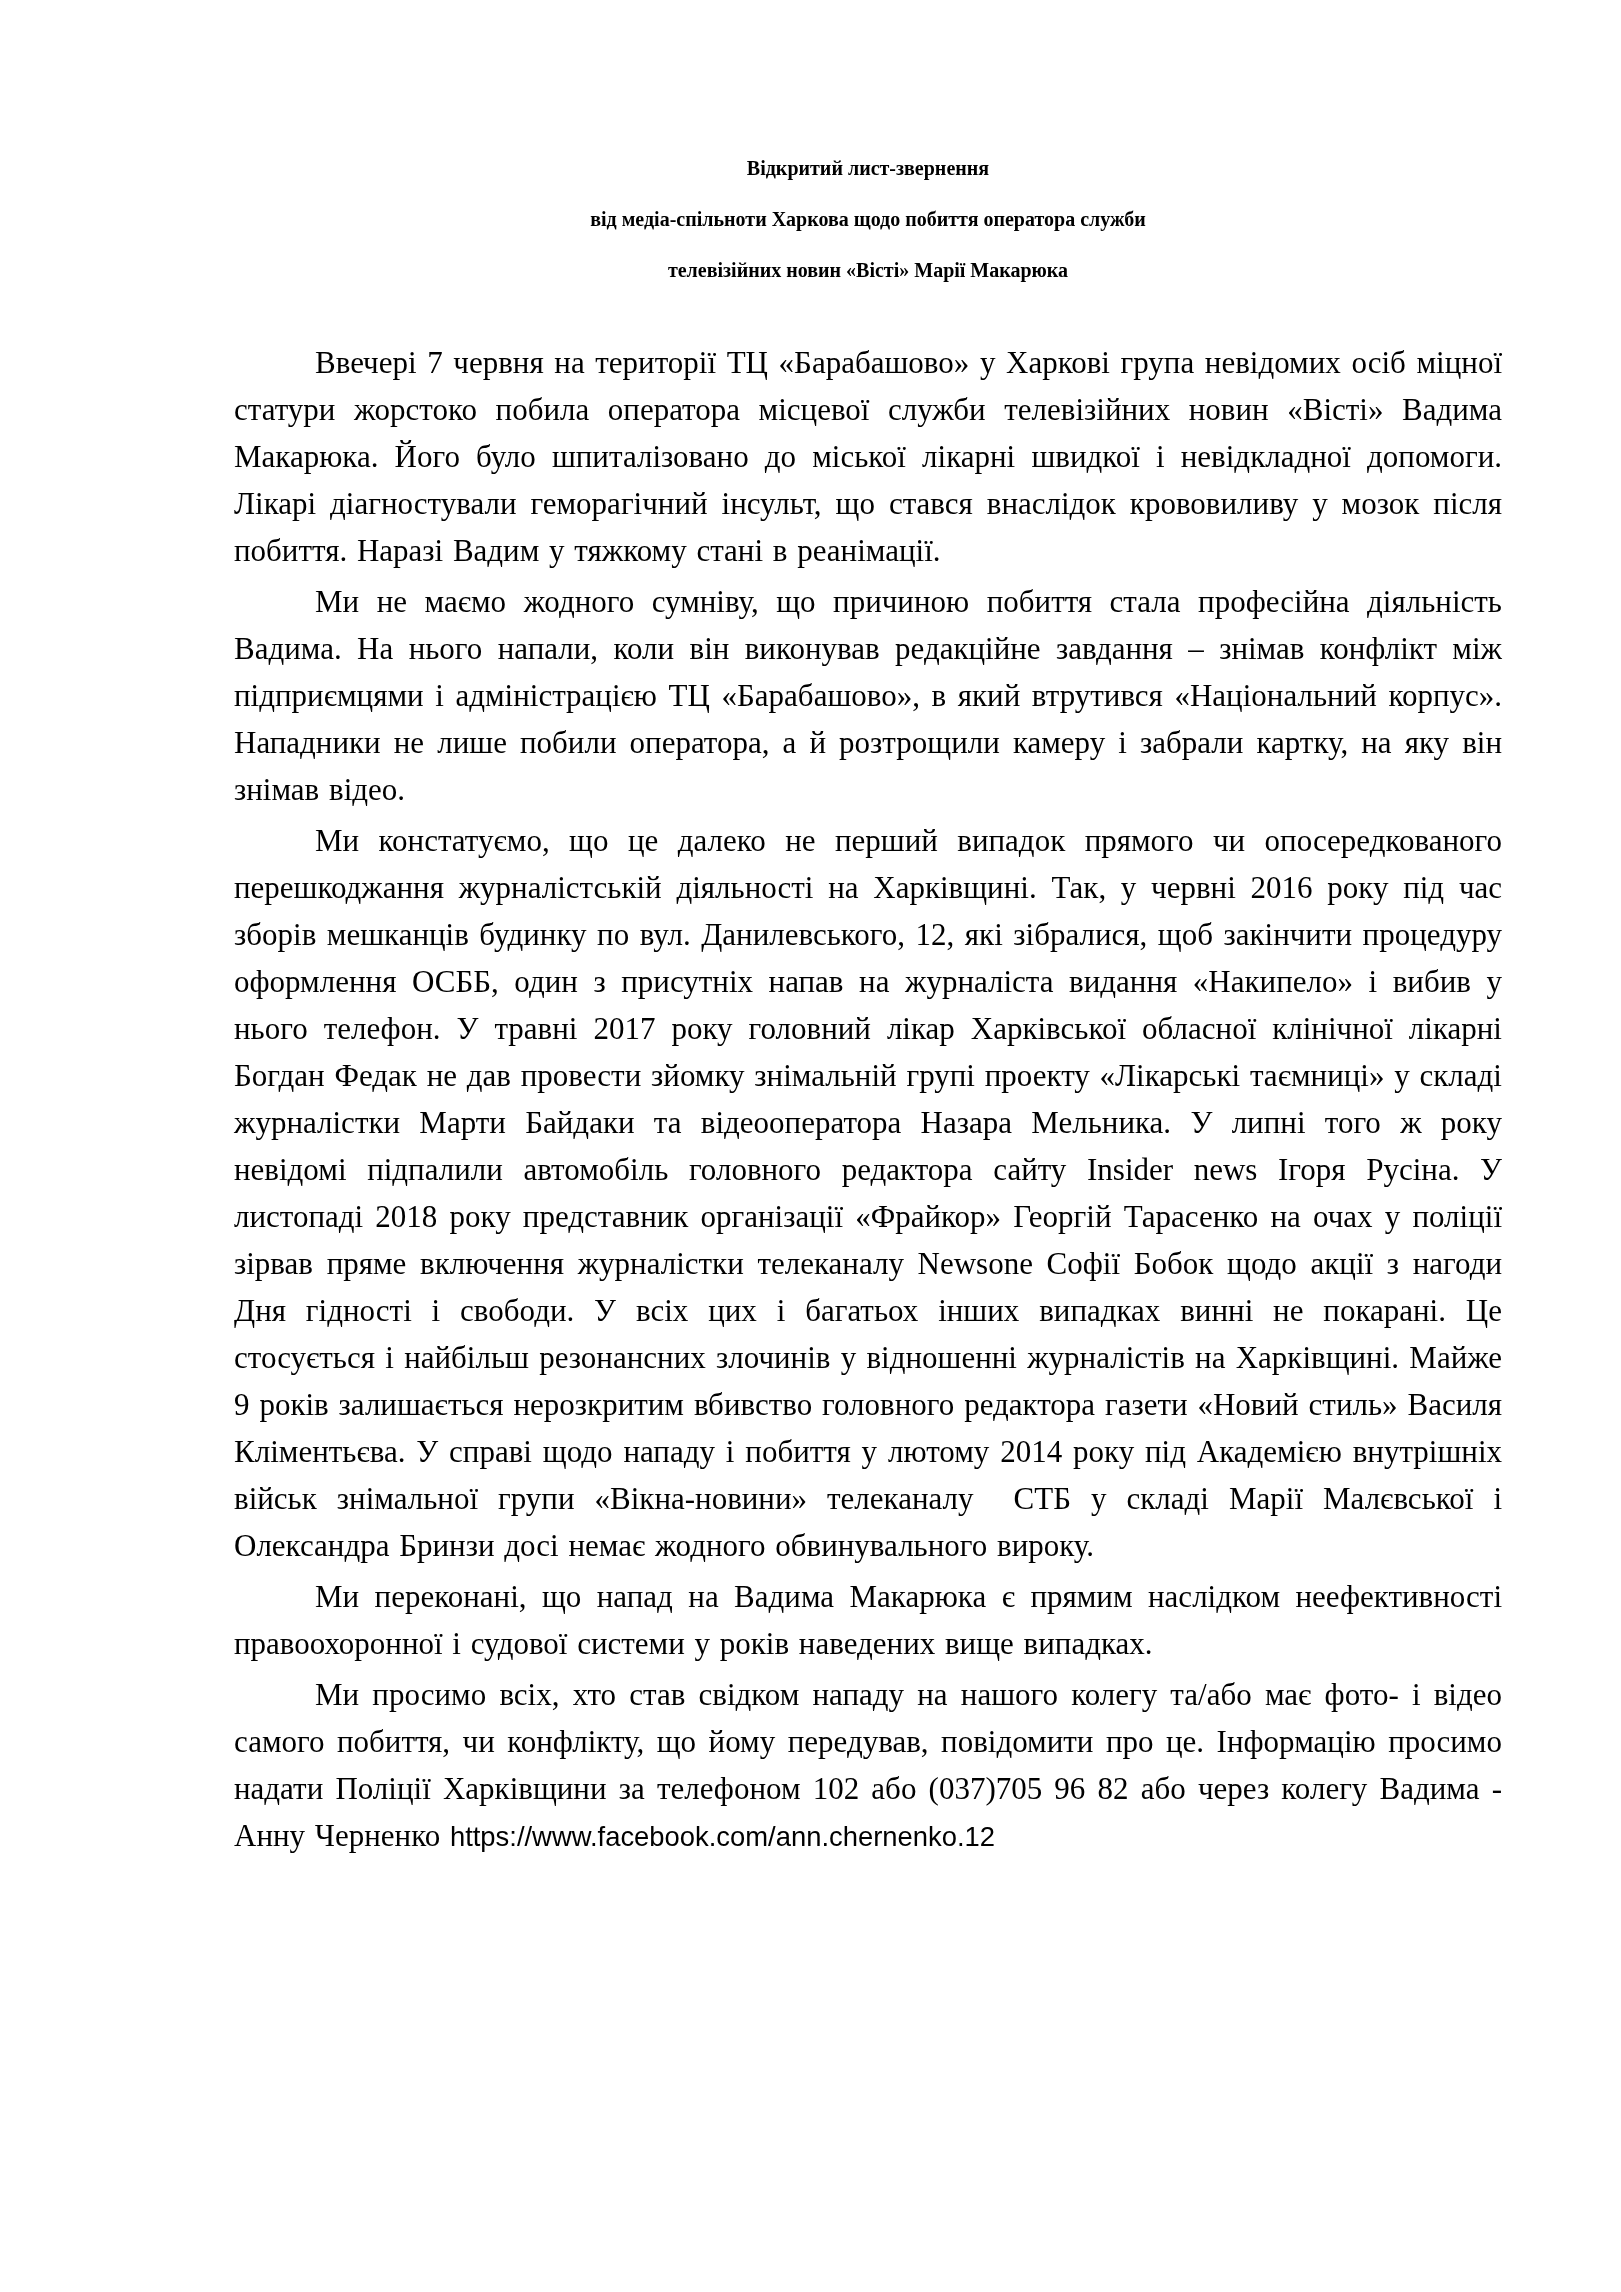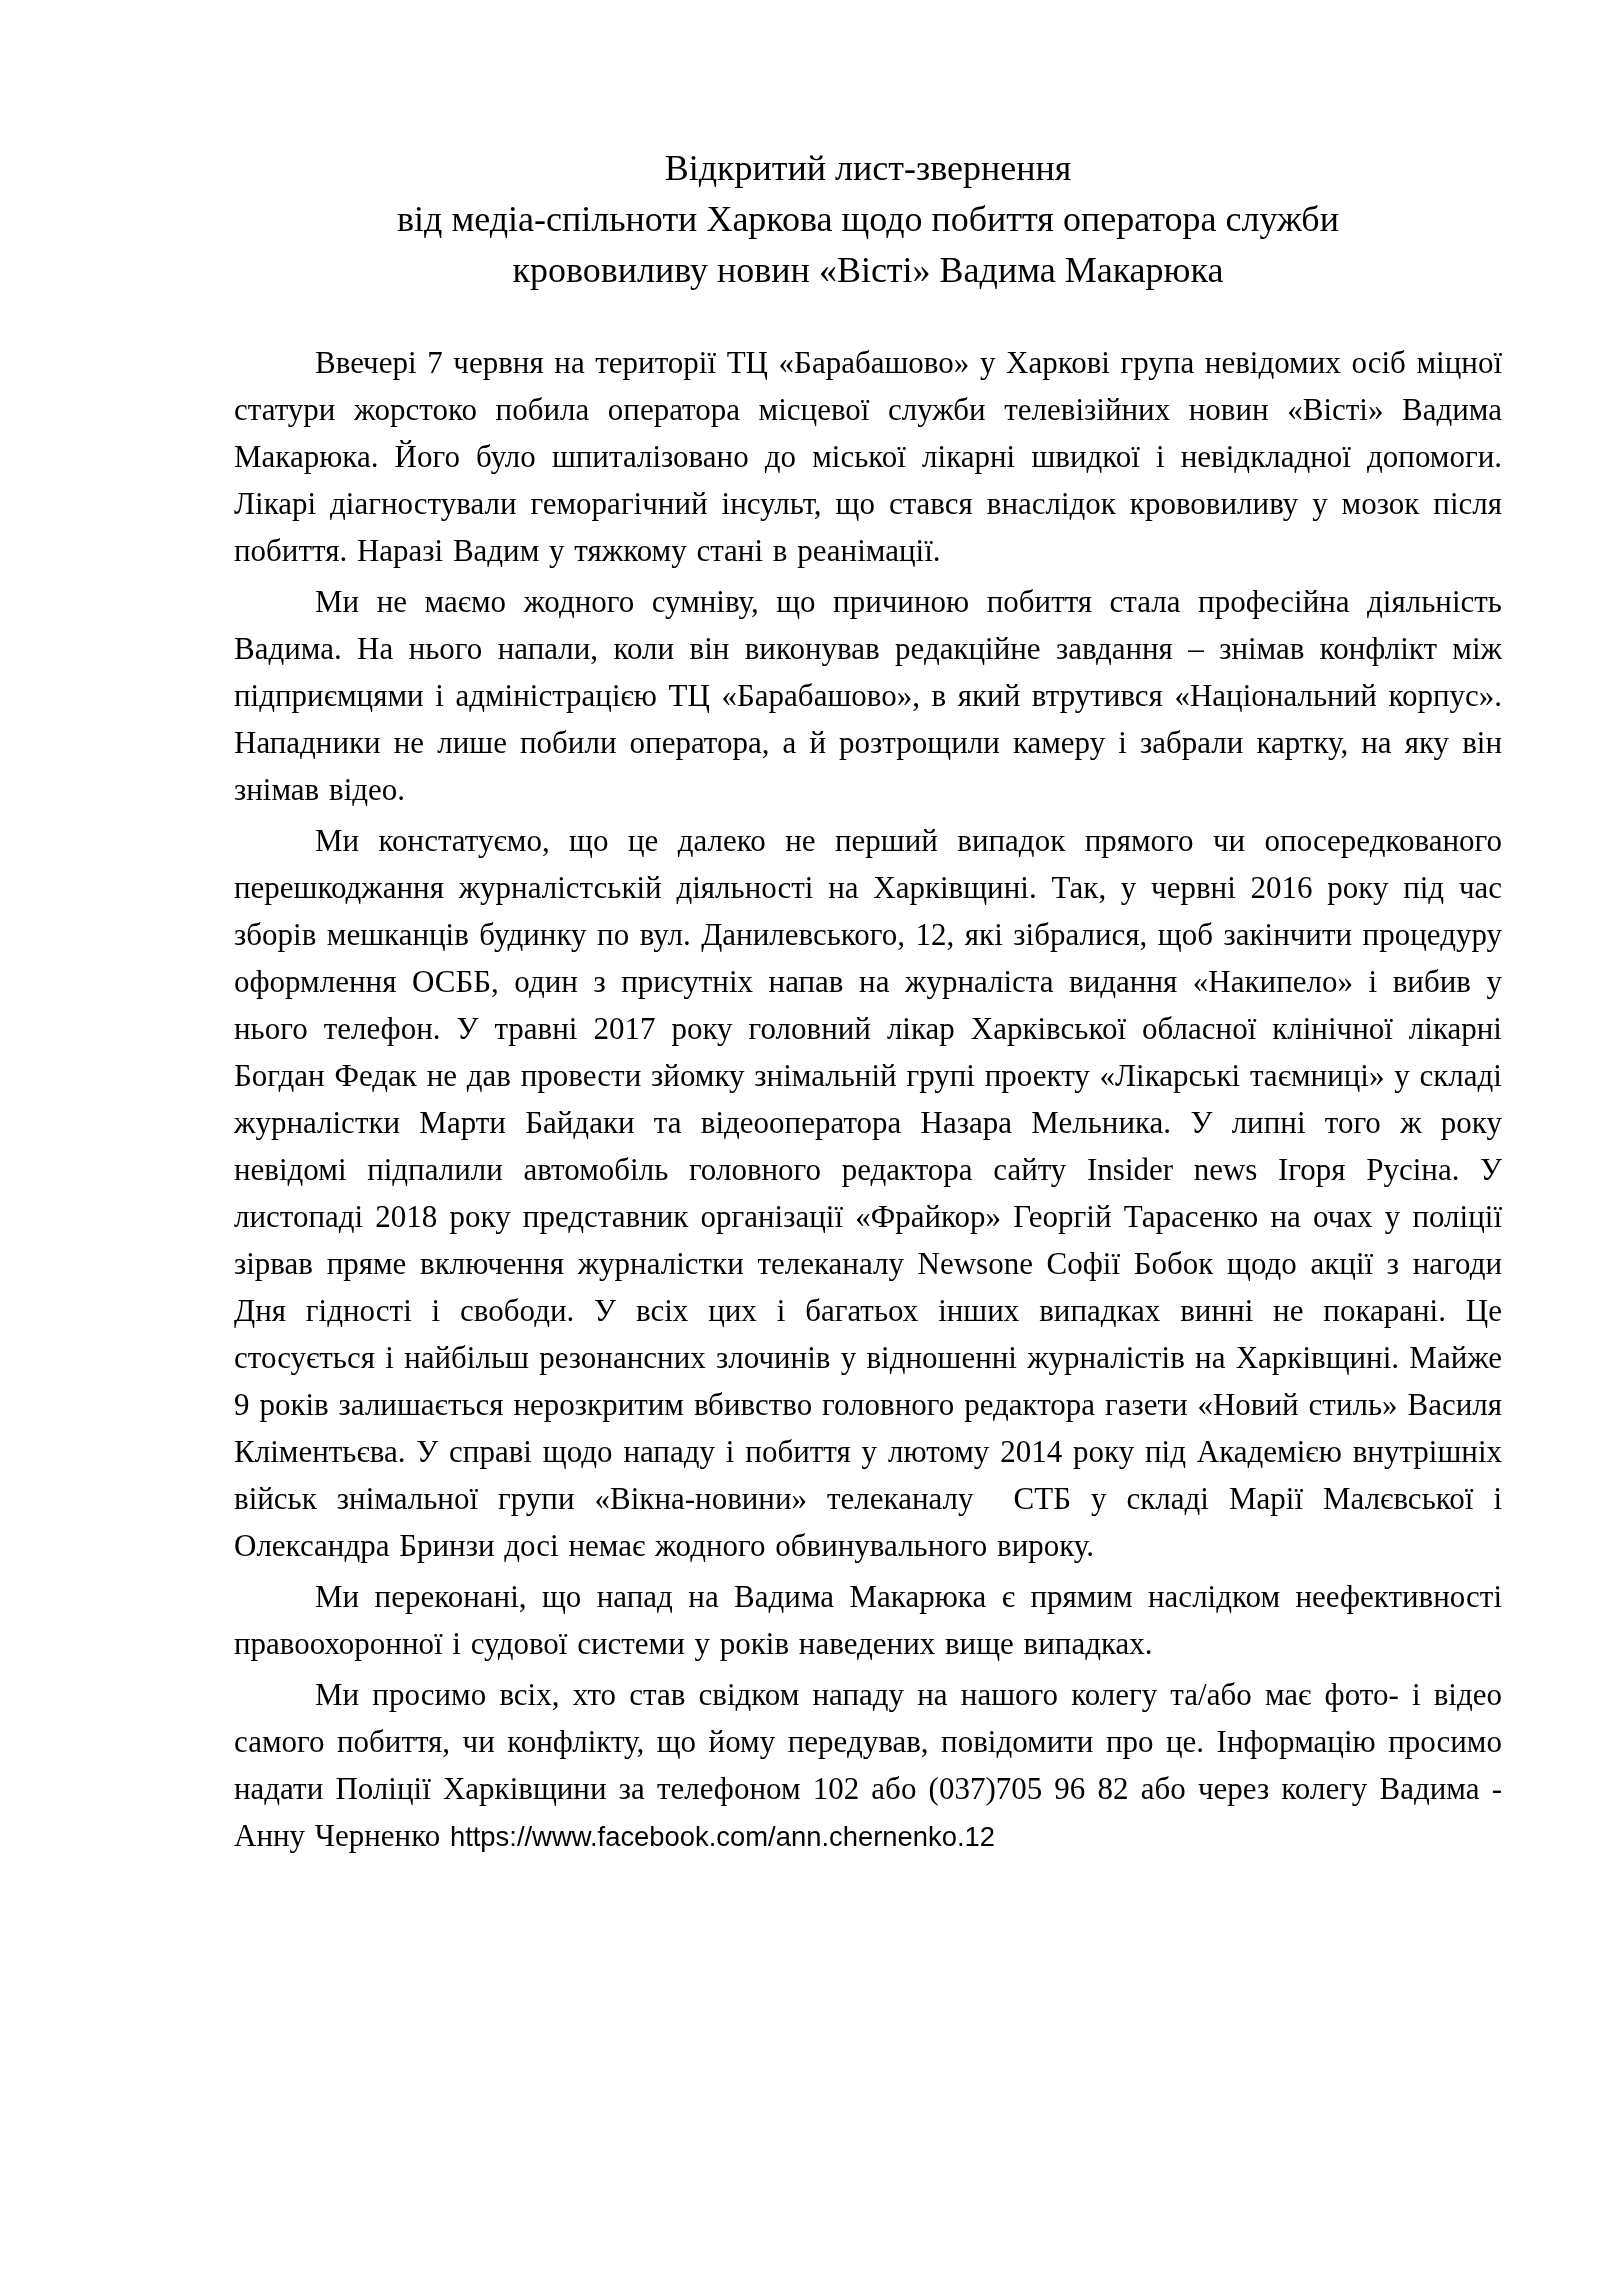--- a/index.html
+++ b/index.html
@@ -14,22 +14,22 @@
     height: 2293px;
     box-sizing: border-box;
     background: #ffffff;
     color: #000000;
     padding: 143px 115px 0 230px;
     font-family: "Liberation Serif", serif;
     overflow: hidden;
   }
   .doc-title {
     text-align: center;
-    font-weight: normal;
-    font-size: 36px;
+    font-weight: bold;
+    font-size: 20px;
     line-height: 51px;
     margin: 0 0 43px 0;
   }
   .doc-title .title-line {
     display: block;
   }
   .letter-body p {
     margin: 4px;
     font-size: 31px;
     line-height: 47px;
@@ -44,21 +44,21 @@
   }
 </style>
 </head>
 <body>
 
 <div class="page">
 
   <header class="doc-title">
     <span class="title-line">Відкритий лист-звернення</span>
     <span class="title-line">від медіа-спільноти Харкова щодо побиття оператора служби</span>
-    <span class="title-line">крововиливу новин «Вісті» Вадима Макарюка</span>
+    <span class="title-line">телевізійних новин «Вісті» Марії Макарюка</span>
   </header>
 
   <main class="letter-body">
     <p>Ввечері 7 червня на території ТЦ «Барабашово» у Харкові група невідомих осіб міцної статури жорстоко побила оператора місцевої служби телевізійних новин «Вісті» Вадима Макарюка. Його було шпиталізовано до міської лікарні швидкої і невідкладної допомоги. Лікарі діагностували геморагічний інсульт, що стався внаслідок крововиливу у мозок після побиття. Наразі Вадим у тяжкому стані в реанімації.</p>
 
     <p>Ми не маємо жодного сумніву, що причиною побиття стала професійна діяльність Вадима. На нього напали, коли він виконував редакційне завдання – знімав конфлікт між підприємцями і адміністрацією ТЦ «Барабашово», в який втрутився «Національний корпус». Нападники не лише побили оператора, а й розтрощили камеру і забрали картку, на яку він знімав відео.</p>
 
     <p>Ми констатуємо, що це далеко не перший випадок прямого чи опосередкованого перешкоджання журналістській діяльності на Харківщині. Так, у червні 2016 року під час зборів мешканців будинку по вул. Данилевського, 12, які зібралися, щоб закінчити процедуру оформлення ОСББ, один з присутніх напав на журналіста видання «Накипело» і вибив у нього телефон. У травні 2017 року головний лікар Харківської обласної клінічної лікарні Богдан Федак не дав провести зйомку знімальній групі проекту «Лікарські таємниці» у складі журналістки Марти Байдаки та відеооператора Назара Мельника. У липні того ж року невідомі підпалили автомобіль головного редактора сайту Insider news Ігоря Русіна. У листопаді 2018 року представник організації «Фрайкор» Георгій Тарасенко на очах у поліції зірвав пряме включення журналістки телеканалу Newsone Софії Бобок щодо акції з нагоди Дня гідності і свободи. У всіх цих і багатьох інших випадках винні не покарані. Це стосується і найбільш резонансних злочинів у відношенні журналістів на Харківщині. Майже 9 років залишається нерозкритим вбивство головного редактора газети «Новий стиль» Василя Кліментьєва. У справі щодо нападу і побиття у лютому 2014 року під Академією внутрішніх військ знімальної групи «Вікна-новини» телеканалу&nbsp; СТБ у складі Марії Малєвської і Олександра Бринзи досі немає жодного обвинувального вироку.</p>
 
     <p>Ми переконані, що напад на Вадима Макарюка є прямим наслідком неефективності правоохоронної і судової системи у років наведених вище випадках.</p>

